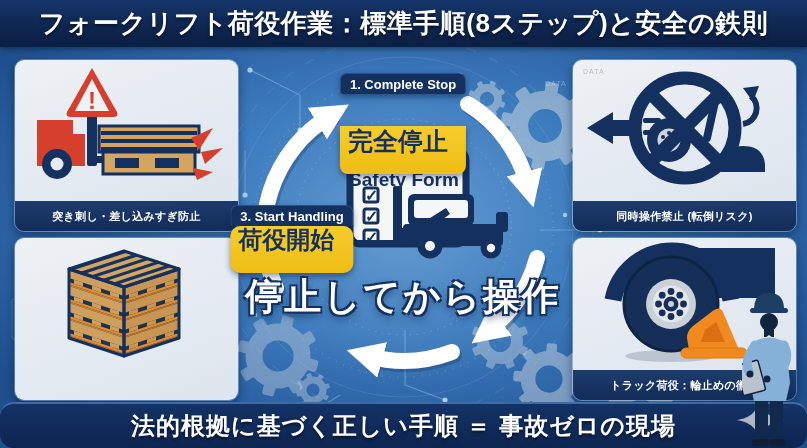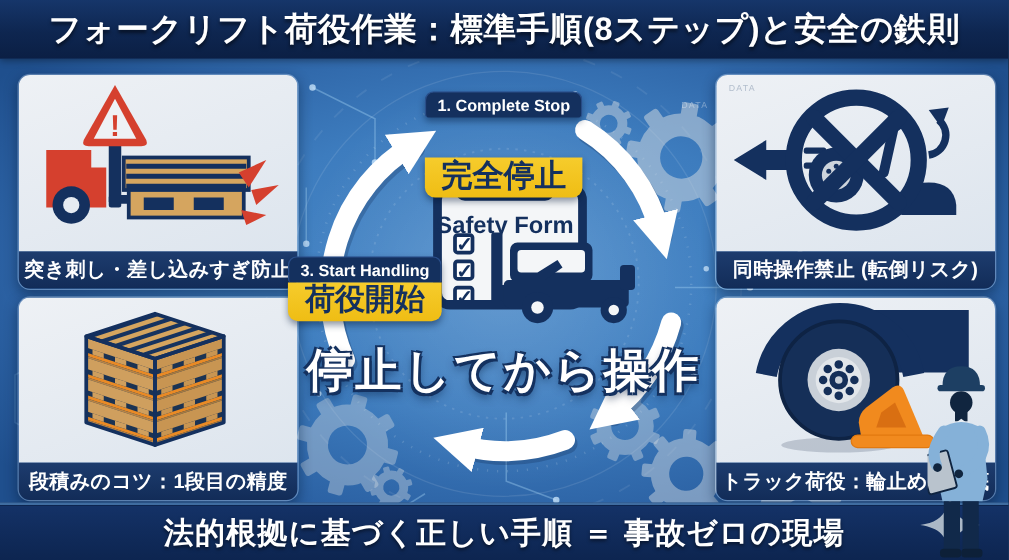--- a/index.html
+++ b/index.html
@@ -11,47 +11,47 @@
   
   .top-banner{position:absolute;top:0;left:0;right:0;height:47px;z-index:40;
     display:flex;align-items:center;justify-content:center;
     background:linear-gradient(180deg,#16366a 0%,#0e2650 55%,#0b1f44 100%);
     box-shadow:0 2px 6px rgba(0,0,0,.4);}
   .top-banner .t{font-size:26px;font-weight:bold;color:#ffffff;white-space:nowrap;
     letter-spacing:.5px;text-shadow:0 2px 3px rgba(0,0,0,.55);}
   .bottom-banner{position:absolute;bottom:0;left:0;right:0;height:44px;z-index:40;
     display:flex;align-items:center;justify-content:center;
     background:linear-gradient(180deg,#143267 0%,#0d2550 100%);
-    border-top:2px solid rgba(96,156,214,.6);}
+    border-top:2px solid rgba(96,156,214,.6);border-radius:14px;}
   .bottom-banner .t{font-size:24px;font-weight:bold;color:#ffffff;white-space:nowrap;
     letter-spacing:1px;text-shadow:0 2px 3px rgba(0,0,0,.55);}
   .sparkle{position:absolute;left:734px;top:-10px;}
   
   .panel{position:absolute;display:flex;flex-direction:column;border-radius:10px;overflow:hidden;
     box-shadow:0 4px 10px rgba(4,22,50,.45);z-index:10;border:1px solid rgba(255,255,255,.25);}
   .panel .pbody{flex:1;background:linear-gradient(160deg,#eef1f5,#dde5ee);position:relative;}
   .panel .cap{height:30px;background:linear-gradient(180deg,#1d3c6e,#122c58);color:#fff;
-    font-weight:bold;font-size:16px;display:flex;align-items:center;justify-content:center;
+    font-weight:bold;font-size:11px;display:flex;align-items:center;justify-content:center;
     white-space:nowrap;letter-spacing:.3px;}
   #p-tl{left:14px;top:59px;width:223px;height:171px;}
   #p-bl{left:14px;top:237px;width:223px;height:162px;}
   #p-tr{left:572px;top:59px;width:223px;height:171px;}
   #p-br{left:572px;top:237px;width:223px;height:162px;}
   .faint-label{position:absolute;font-size:7px;color:rgba(70,95,130,.35);left:10px;top:8px;letter-spacing:1px;}
   
   .cycle-svg{position:absolute;left:0;top:0;z-index:20;}
   .badge{position:absolute;display:flex;flex-direction:column;z-index:30;
     filter:drop-shadow(0 3px 3px rgba(0,20,50,.45));}
   .badge .hd{background:#14305e;color:#fff;font-weight:bold;font-size:13px;padding:3px 9px 2px;
     border-radius:7px 7px 3px 3px;text-align:center;white-space:nowrap;border:1px solid #2a4f8a;border-bottom:none;}
   .badge .bd{background:linear-gradient(180deg,#f6cc2c,#efbd14);color:#14305e;font-weight:bold;
-    padding:1px 8px 3px;border-radius:0 0 8px 8px;text-align:center;white-space:nowrap;line-height:1.12;}
+    padding:1px 8px 19px;border-radius:0 0 8px 8px;white-space:nowrap;line-height:1.12;}
   #badge1{left:403px;top:73px;transform:translateX(-50%);gap:32px;}  #badge1 .bd{font-size:25px;}
   #badge2{left:523px;top:205px;transform:translateX(-50%);} #badge2 .bd{font-size:20px;}
-  #badge3{left:292px;top:205px;transform:translateX(-50%);} #badge3 .bd{font-size:24px;}
+  #badge3{left:292px;top:205px;transform:translateX(-50%);} #badge3 .bd{font-size:24px;border-radius:10px;}
   .tagline{position:absolute;left:403px;top:272px;transform:translateX(-50%);z-index:30;
     font-size:37px;font-weight:bold;color:#ffffff;white-space:nowrap;letter-spacing:2px;
     text-shadow:2px 2px 0 #14315f,-2px 2px 0 #14315f,2px -2px 0 #14315f,-2px -2px 0 #14315f,0 4px 8px rgba(5,25,60,.7);}
   .worker{position:absolute;left:742px;top:283px;z-index:45;}
 </style>
 </head>
 <body>
 
 <div class="stage">
 
@@ -238,21 +238,20 @@
               <rect x="41" y="60" width="9" height="4"></rect>
             </g>
         </g>
         <g fill="none" stroke="#14305e" stroke-width="3" stroke-linejoin="round">
           <polygon points="54,31 109,13 164,31 109,49"></polygon>
           <polygon points="54,31 109,49 109,118 54,100"></polygon>
           <polygon points="109,49 164,31 164,100 109,118"></polygon>
         </g>
       </svg>
     </div>
-    <div class="cap">段積みのコツ：1段目の精度</div>
   </div>
 
   <div class="panel" id="p-tr">
     <div class="pbody">
       <div class="faint-label">DATA</div>
       <svg width="223" height="141" viewBox="0 0 223 141">
         <polygon points="14,68 40,52 40,60 66,60 66,76 40,76 40,84" fill="#14305e"></polygon>
         <rect x="70" y="58" width="18" height="5" rx="2" fill="#14305e"></rect>
         <rect x="70" y="70" width="13" height="5" rx="2" fill="#14305e"></rect>
         <circle cx="96" cy="80" r="22" fill="#14305e"></circle>

